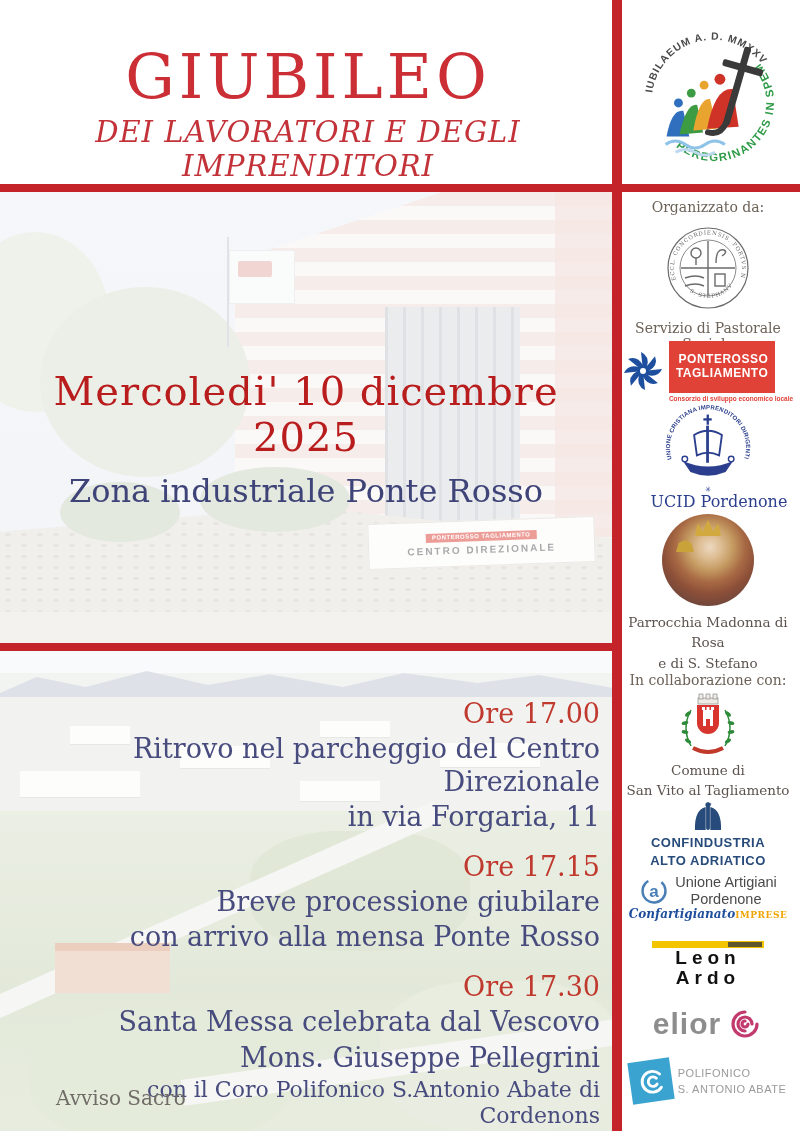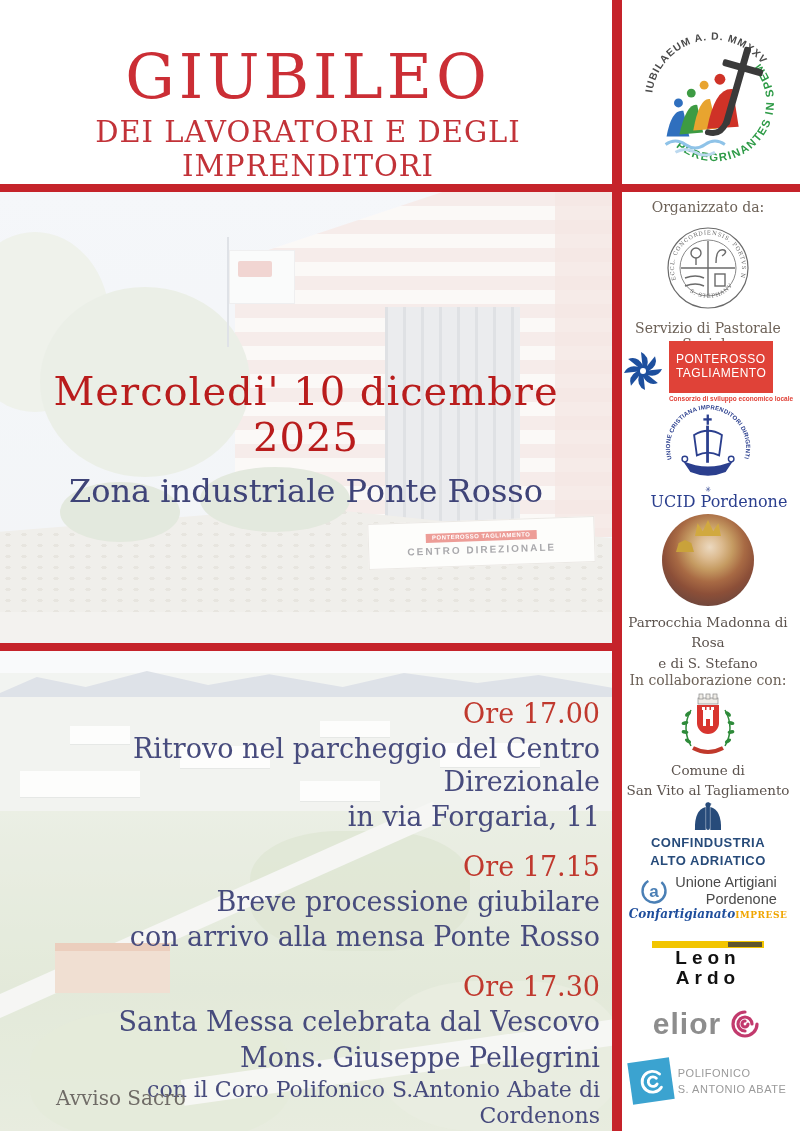--- a/index.html
+++ b/index.html
@@ -9,21 +9,21 @@
   .sans{font-family:"Liberation Sans","DejaVu Sans",sans-serif;}
 
   
   .v-bar{left:612px;top:0;width:10px;height:1131px;background:#c5232a;}
   .h-band1{left:0;top:184px;width:800px;height:8px;background:#c5232a;}
   .h-band2{left:0;top:643px;width:622px;height:8px;background:#c5232a;}
 
   
   .header{left:8px;top:46px;width:600px;text-align:center;}
   .title{font-size:62px;line-height:1;color:#cb2e35;letter-spacing:4px;font-weight:normal;}
-  .subtitle{font-size:29px;margin-top:7px;color:#c23238;letter-spacing:1px;}
+  .subtitle{font-size:29px;margin-top:7px;color:#c23238;letter-spacing:1px;font-style:italic;}
   .consortium{font-size:24px;margin-top:6px;color:#4c5083;}
 
   
   .photo1{left:0;top:192px;width:612px;height:451px;overflow:hidden;
           background:linear-gradient(#eef1f6,#e9edf1);}
   .photo2{left:0;top:651px;width:612px;height:480px;overflow:hidden;background:#e9ece7;}
   .wash{left:0;top:0;width:100%;height:100%;background:rgba(255,255,255,0.42);}
 
   .p1-building{left:235px;top:0;width:377px;height:345px;
     background:repeating-linear-gradient(180deg,#f0dedb 0 14px,#f9f4f2 14px 28px);
@@ -73,33 +73,33 @@
   .s-gap{margin-top:17px;}
   .notice{left:56px;top:1086px;font-size:20px;color:#6f6b66;}
 
   
   .sidebar{left:622px;top:0;width:178px;height:1131px;}
   .sb{position:absolute;left:0;width:172px;text-align:center;}
   .sb-label{font-size:14px;color:#6d6258;}
   .row{display:flex;align-items:center;justify-content:center;gap:6px;}
   .col{display:flex;flex-direction:column;align-items:center;}
 
-  .pr-box{background:#e04238;color:#ffffff;font-weight:normal;font-size:12px;line-height:1.15;
-    padding:12px 7px;letter-spacing:.5px;text-align:left;}
+  .pr-box{background:#e04238;color:#ffffff;font-weight:bold;font-size:12px;line-height:1.15;
+    padding:12px 7px;letter-spacing:.5px;text-align:right;}
   .pr-tag{font-size:6.5px;color:#e04238;margin-top:2px;font-weight:bold;}
   .ucid-label{font-size:16px;color:#2b3f8e;padding-left:11px;}
   .parr{font-size:13.5px;color:#5c534e;line-height:1.5;}
   .madonna{width:92px;height:92px;border-radius:50%;margin:0 auto;position:relative;overflow:hidden;
     background:radial-gradient(circle at 52% 36%,#ecd9c0 0%,#dcbb90 16%,#c59b62 30%,#a86a44 46%,#8c4f38 62%,#6e463c 80%,#565048 100%);}
   .mad-crown{position:absolute;left:33px;top:6px;width:26px;height:16px;background:#d1a93f;
     clip-path:polygon(0 100%,10% 20%,30% 70%,50% 0,70% 70%,90% 20%,100% 100%);}
   .mad-crown2{position:absolute;left:14px;top:26px;width:18px;height:12px;background:#c9a23a;
     clip-path:polygon(0 100%,15% 25%,50% 0,85% 25%,100% 100%);}
   .conf-text{font-size:13px;font-weight:bold;color:#274b7a;letter-spacing:.5px;line-height:1.35;}
-  .art-text{font-size:14.5px;color:#4a4a4a;line-height:1.15;text-align:right;}
+  .art-text{font-size:14.5px;color:#4a4a4a;line-height:1.15;text-align:center;}
   .art-brand{font-size:12px;color:#1f4e9c;font-style:italic;font-weight:bold;}
   .art-brand-sfx{font-size:9px;color:#f0a500;font-weight:bold;font-style:normal;letter-spacing:.5px;}
   .leo-bar{width:112px;height:7px;background:#f2c500;position:relative;}
   .leo-bar i{position:absolute;right:2px;top:1px;width:34px;height:5px;background:#3a3a3a;opacity:.8;}
   .leo-word{font-weight:900;font-size:19px;letter-spacing:5px;color:#111;line-height:1.05;}
   .elior-word{font-size:30px;font-weight:bold;color:#8d8d8d;letter-spacing:1px;}
   .poli-sq{width:42px;height:42px;background:#3ba3d0;transform:rotate(-8deg);display:flex;
     align-items:center;justify-content:center;}
   .poli-text{font-size:11px;color:#9a9a9a;letter-spacing:.5px;line-height:1.5;text-align:left;}
 </style>

